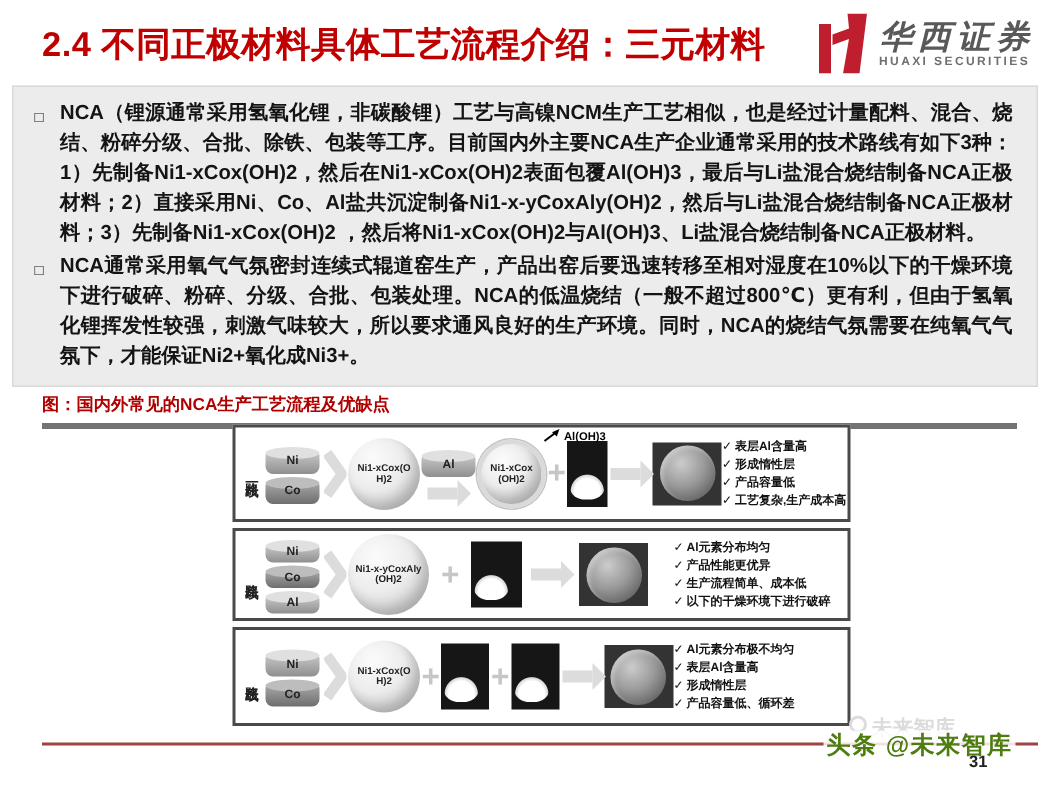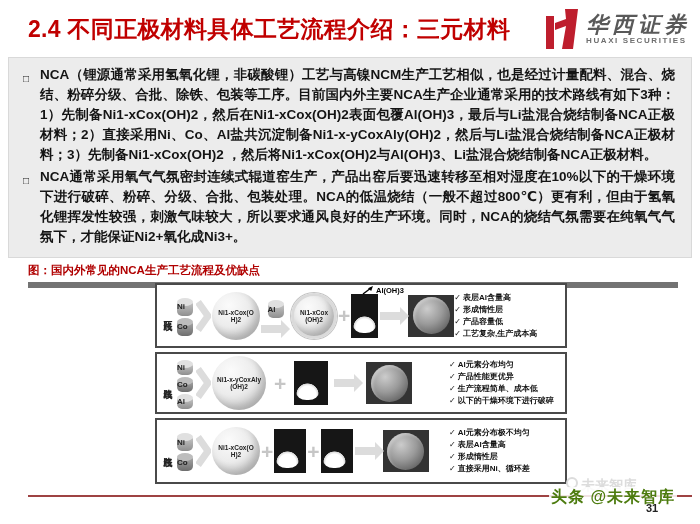--- a/index.html
+++ b/index.html
@@ -18,35 +18,35 @@
 
   
   .panel { position:absolute; left:8px; right:8px; top:57px; height:201px;
            background:#ECECEC; border:1px solid #D9D9D9; padding:7px 16px 0 14px; }
   .para { display:flex; gap:11px; font-size:13.5px; line-height:20px; color:#141414;
           font-weight:600; text-align:justify; margin-bottom:2px; }
   .sq { font-size:10px; margin-top:4px; font-weight:bold; color:#141414; }
 
   
   .caption-wrap { position:absolute; left:28px; width:650px; top:260px;
-                  border-bottom:6px solid #737373; padding-bottom:4px; }
+                  border-bottom:4px solid #737373; padding-bottom:4px; }
   .caption { color:#B00000; font-size:11.5px; font-weight:bold; }
 
   
   .diagram { position:absolute; left:155px; top:283px; width:412px;
              display:flex; flex-direction:column; gap:4px; }
   .route { border:2px solid #4a4a4a; background:#fff; display:flex; align-items:center;
            padding:3px 4px 3px 3px; position:relative; }
   .r1 { height:65px; } .r2 { height:62px; } .r3 { height:66px; }
   .rlabel { writing-mode:vertical-rl; text-orientation:upright; font-size:9px;
             font-weight:700; color:#222; letter-spacing:1px; margin:0 1px; flex:none; }
   .cyls { display:flex; flex-direction:column; justify-content:center; flex:none; margin:0 2px; }
-  .cyl { position:relative; width:16px; height:14px; margin-top:6px;
+  .cyl { position:relative; width:36px; height:14px; margin-top:6px;
          background:linear-gradient(#c6c6c6,#8f8f8f); border-radius:2px 2px 5px 5px;
-         display:flex; align-items:center; }
+         display:flex; align-items:center; justify-content:center; }
   .cyl::before { content:""; position:absolute; top:-4px; left:0; right:0; height:8px;
                  background:#e0e0e0; border-radius:50%; }
   .cyl span { position:relative; z-index:1; font-size:8px; font-weight:700; color:#222; top:-2px; }
   .cyl.dark { background:linear-gradient(#a6a6a6,#6e6e6e); }
   .cyl.dark::before { background:#bdbdbd; }
   .chev { flex:none; margin:0 1px; }
   .sphere { flex:none; border-radius:50%; display:flex; align-items:center; justify-content:center;
             text-align:center; font-size:6.5px; font-weight:700; color:#222; padding:3px;
             background:radial-gradient(circle at 35% 28%, #fbfbfb 0%, #ececec 45%, #b9b9b9 100%);
             box-shadow:inset -4px -5px 7px rgba(0,0,0,.16); word-break:break-all; }
@@ -242,21 +242,21 @@
       <div class="pro">
           <span class="chk">✓</span>
           <span>表层Al含量高</span>
         </div>
       <div class="pro">
           <span class="chk">✓</span>
           <span>形成惰性层</span>
         </div>
       <div class="pro">
           <span class="chk">✓</span>
-          <span>直接采用Ni、循环差</span>
+          <span>产品容量低、循环差</span>
         </div>
     </div>
   </div>
 </div>
 
 <div class="footline"></div>
 <div class="ghost">
   <span class="ghost-circle"></span>
   <span>未来智库</span>
 </div>

